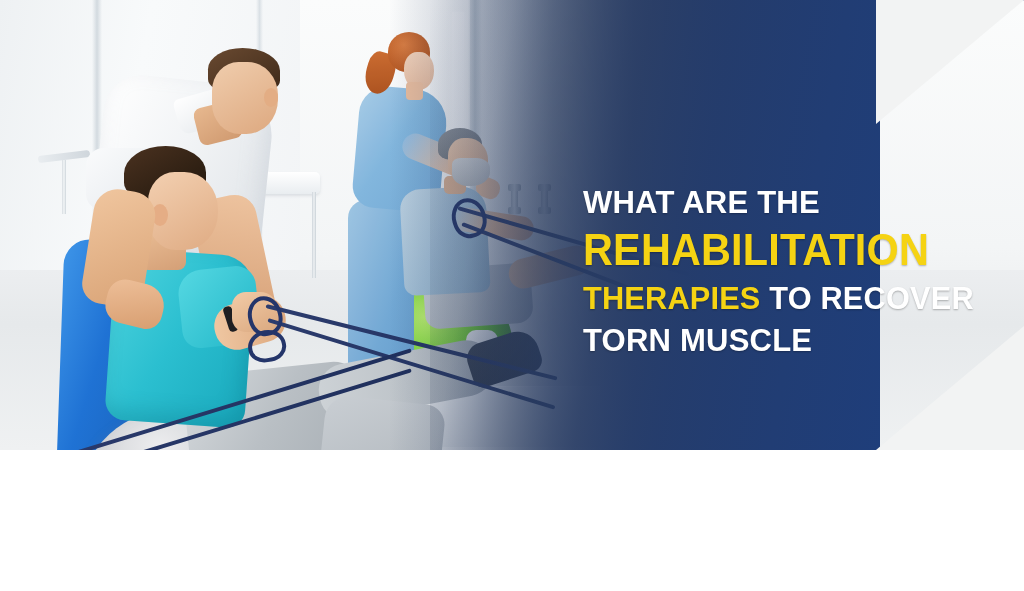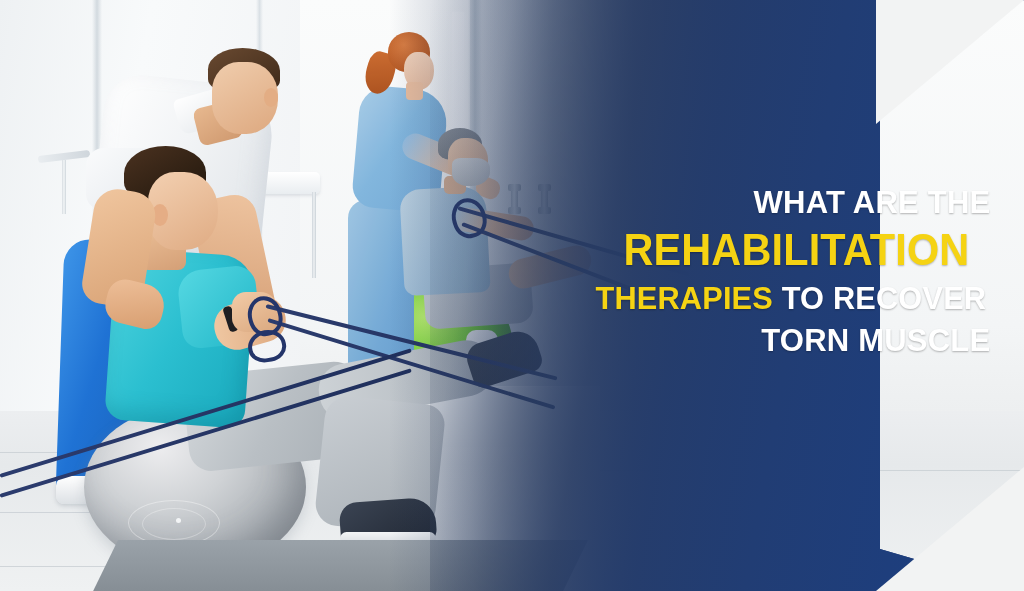--- a/index.html
+++ b/index.html
@@ -8,24 +8,23 @@
     padding: 0;
     background: #ffffff;
   }
   body {
     font-family: "Liberation Sans", sans-serif;
   }
 
   .banner {
     position: relative;
     width: 1024px;
-    height: 591px;
+    height: 450px;
     overflow: hidden;
     background: #15803d;
-    text-align: right;
   }
 
   
   .photo {
     position: absolute;
     inset: 0;
     overflow: hidden;
     background:
       linear-gradient(180deg, #fbfcfc 0%, #f3f5f6 55%, #eceeef 72%, #e8eaeb 100%);
   }

